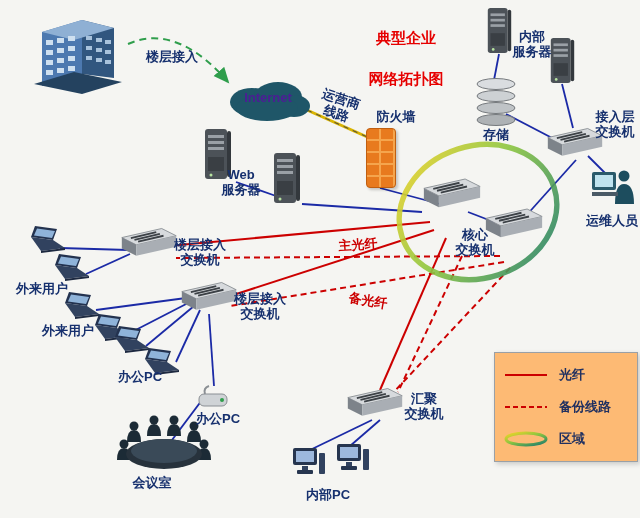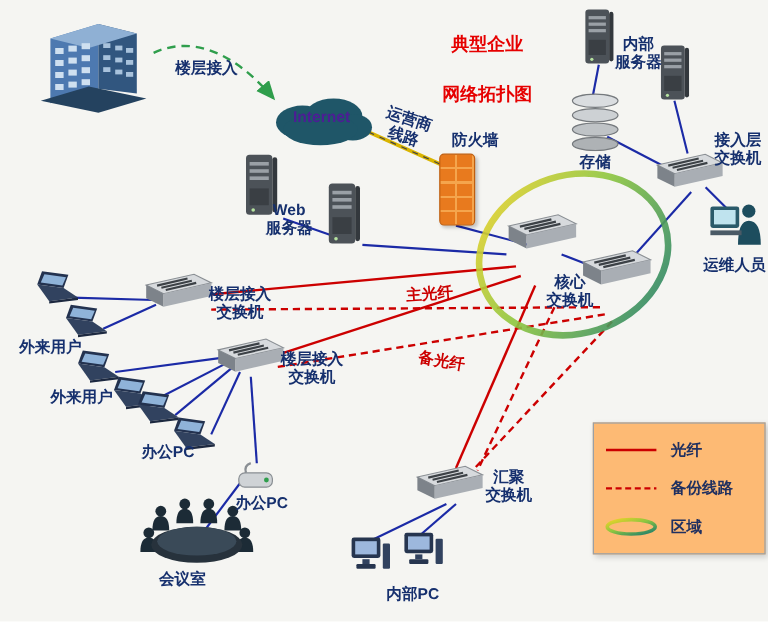--- a/index.html
+++ b/index.html
@@ -341,34 +341,34 @@
       <ellipse cx="52" cy="39" rx="33" ry="12" fill="#3a4a58"></ellipse>
     </svg>
   </div>
   <div class="lbl" style="left:124px; top:476px; width:56px;">会议室</div>
 
   <div class="node" style="left:346px; top:386px;">
     <svg width="58" height="34">
         <use href="#sym-switch"></use>
       </svg>
   </div>
-  <div class="lbl" style="left:400px; top:392px; width:48px;font-family:Liberation Mono, monospace;">汇聚
+  <div class="lbl" style="left:400px; top:392px; width:48px;">汇聚
 交换机</div>
 
   <div class="node" style="left:290px; top:446px;">
     <svg width="38" height="34">
         <use href="#sym-pc"></use>
       </svg>
   </div>
   <div class="node" style="left:334px; top:442px;">
     <svg width="38" height="34">
         <use href="#sym-pc"></use>
       </svg>
   </div>
-  <div class="lbl" style="left:298px; top:488px; width:60px;margin-left:16px;">内部PC</div>
+  <div class="lbl" style="left:298px; top:488px; width:60px;">内部PC</div>
 
   <div class="legend" style="left:494px; top:352px; width:126px;">
     <div class="legend-row">
       <svg width="46" height="16">
         <line x1="2" y1="8" x2="44" y2="8" stroke="#cc0000" stroke-width="2"></line>
       </svg>
       <span>光纤</span>
     </div>
     <div class="legend-row">
       <svg width="46" height="16">

